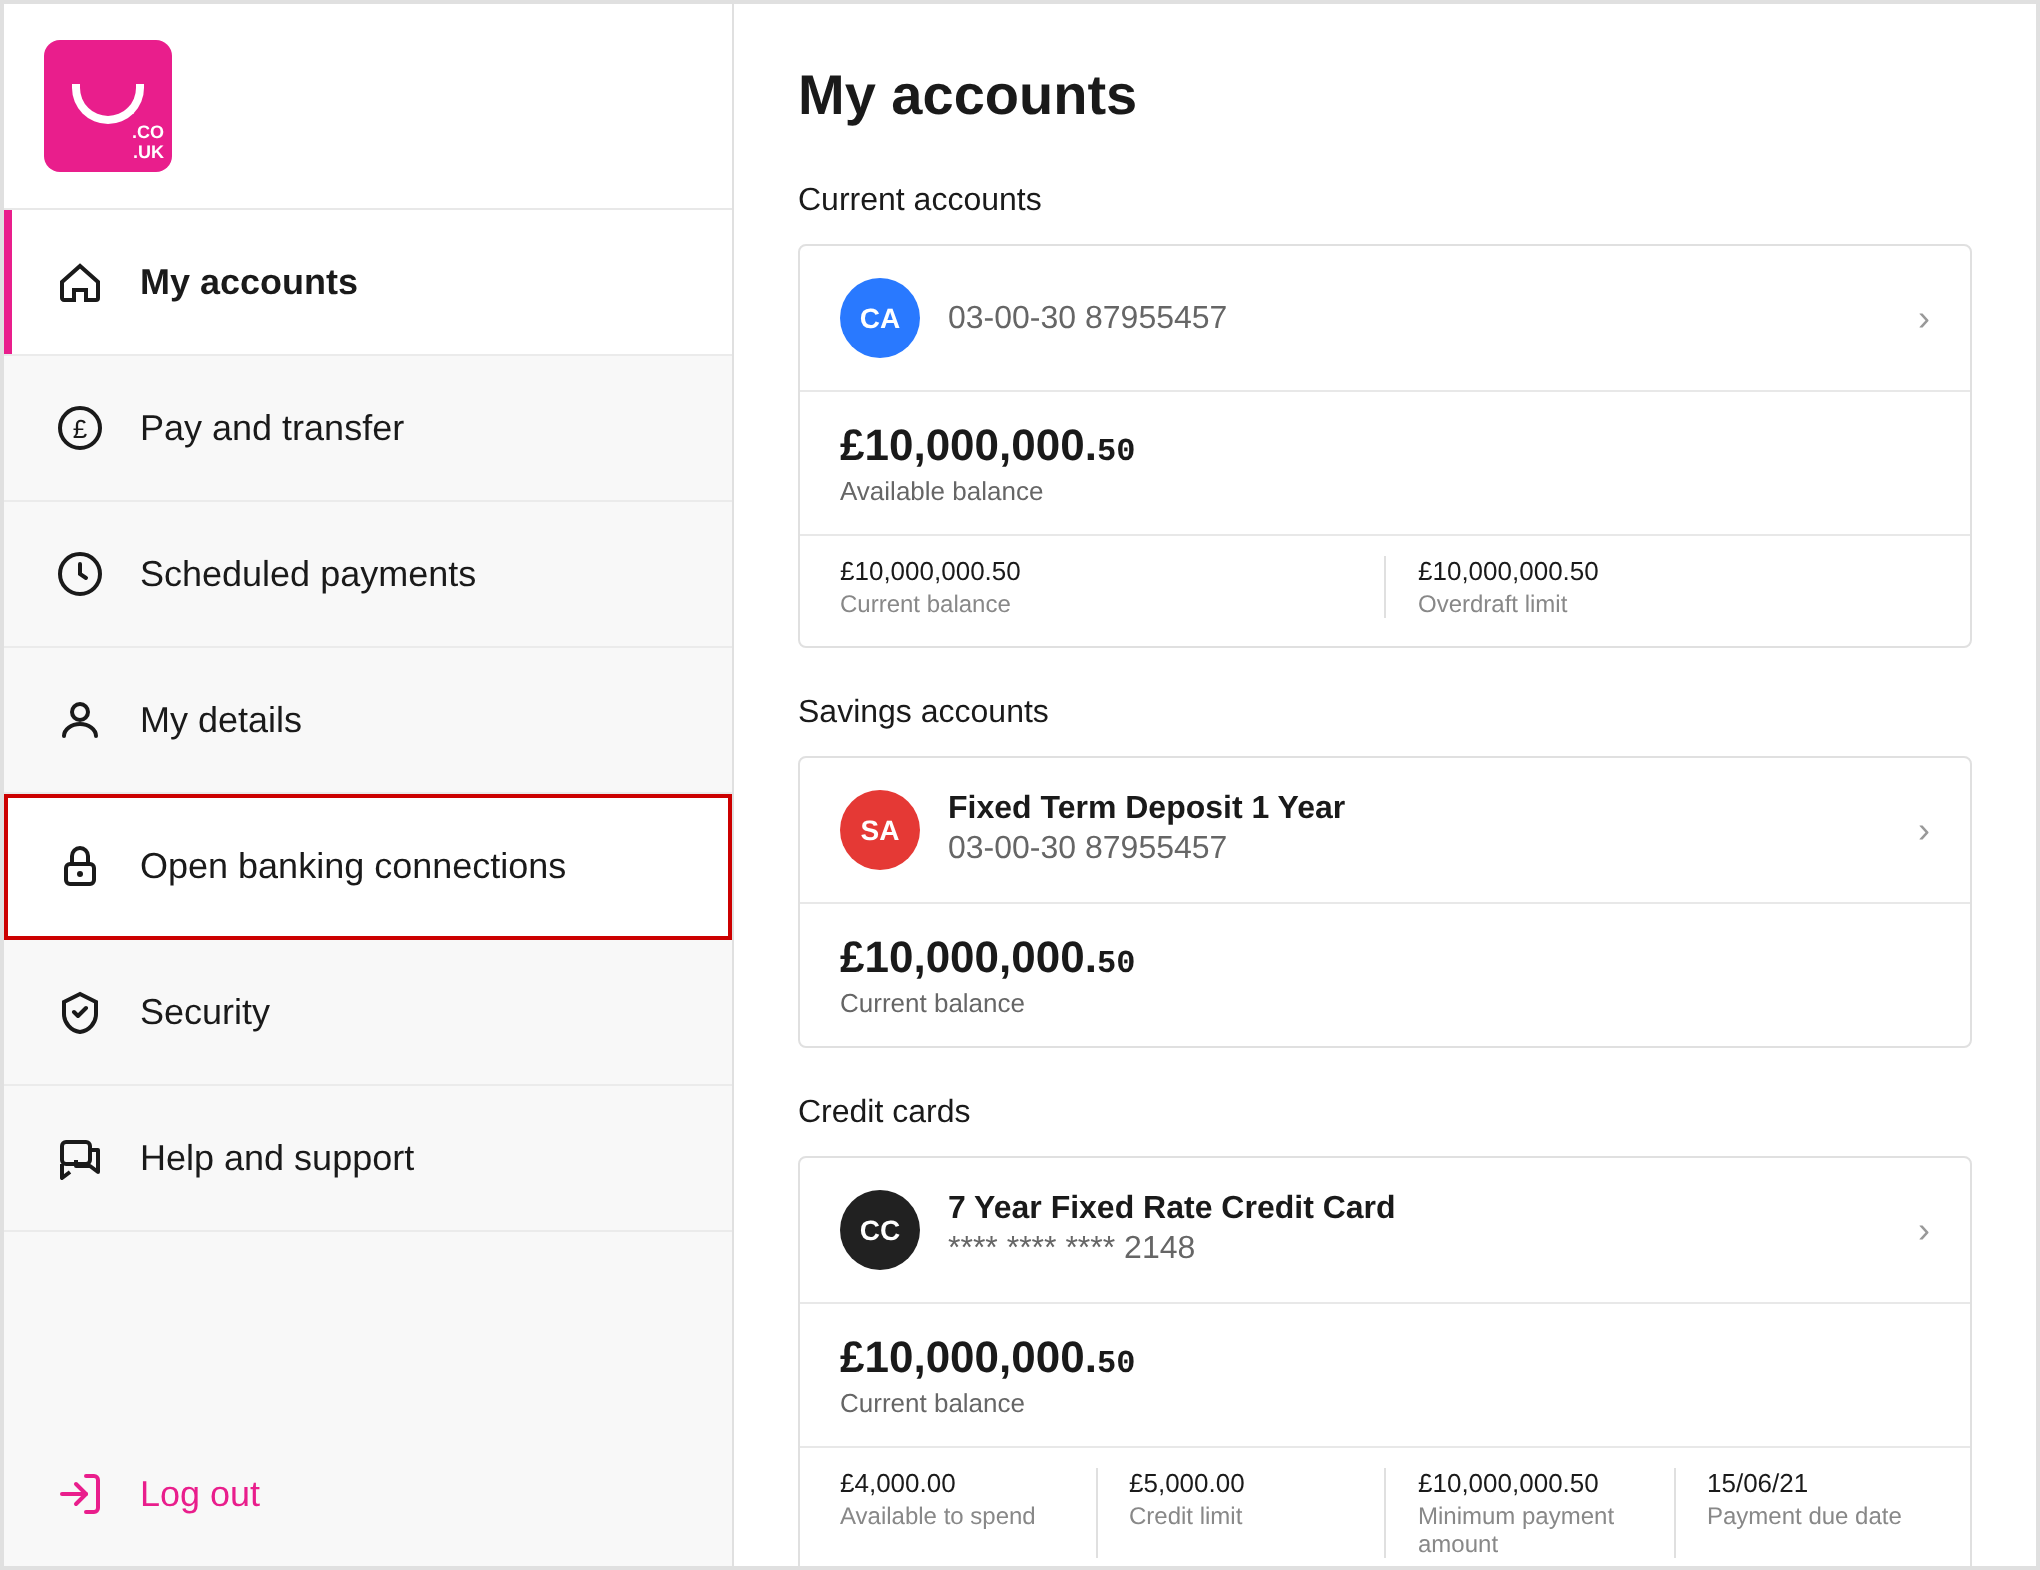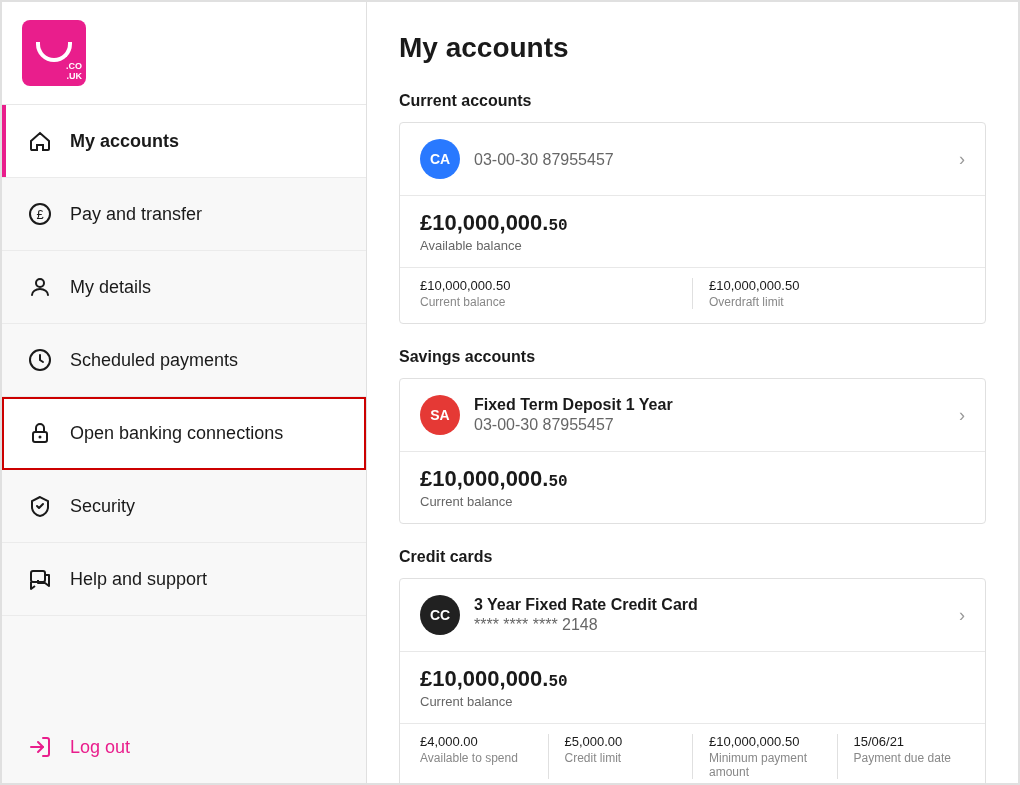--- a/index.html
+++ b/index.html
@@ -138,21 +138,21 @@
 
     .page-title {
       font-size: 28px;
       font-weight: 700;
       color: #1a1a1a;
       margin-bottom: 28px;
     }
 
     .section-title {
       font-size: 16px;
-      font-weight: 700;
+      font-weight: 400;
       color: #1a1a1a;
       margin-bottom: 12px;
     }
 
     .account-card {
       border: 1px solid #e0e0e0;
       border-radius: 4px;
       margin-bottom: 24px;
       background: #fff;
     }
@@ -285,35 +285,35 @@
         <circle cx="12" cy="12" r="10" stroke="#1a1a1a" stroke-width="2"></circle>
         <text x="12" y="17" text-anchor="middle" font-size="13" fill="#1a1a1a" font-family="Arial">£</text>
       </svg>
     </div>
     <span class="nav-label">Pay and transfer</span>
   </div>
 
   <div class="nav-item">
     <div class="nav-icon">
       <svg width="24" height="24" viewBox="0 0 24 24" fill="none">
+        <circle cx="12" cy="12" r="10" stroke="#1a1a1a" stroke-width="2"></circle>
+        <path d="M12 7V12L15 14" stroke="#1a1a1a" stroke-width="2" stroke-linecap="round"></path>
+      </svg>
+    </div>
+    <span class="nav-label">Scheduled payments</span>
+  </div>
+
+  <div class="nav-item">
+    <div class="nav-icon">
+      <svg width="24" height="24" viewBox="0 0 24 24" fill="none">
         <circle cx="12" cy="8" r="4" stroke="#1a1a1a" stroke-width="2"></circle>
         <path d="M4 20C4 16.7 7.6 14 12 14C16.4 14 20 16.7 20 20" stroke="#1a1a1a" stroke-width="2" stroke-linecap="round"></path>
       </svg>
     </div>
     <span class="nav-label">My details</span>
-  </div>
-
-  <div class="nav-item">
-    <div class="nav-icon">
-      <svg width="24" height="24" viewBox="0 0 24 24" fill="none">
-        <circle cx="12" cy="12" r="10" stroke="#1a1a1a" stroke-width="2"></circle>
-        <path d="M12 7V12L15 14" stroke="#1a1a1a" stroke-width="2" stroke-linecap="round"></path>
-      </svg>
-    </div>
-    <span class="nav-label">Scheduled payments</span>
   </div>
 
 
   <div class="nav-item active-outlined">
     <div class="nav-icon">
       <svg width="24" height="24" viewBox="0 0 24 24" fill="none">
         <rect x="5" y="11" width="14" height="10" rx="2" stroke="#1a1a1a" stroke-width="2"></rect>
         <path d="M8 11V7C8 4.8 9.8 3 12 3C14.2 3 16 4.8 16 7V11" stroke="#1a1a1a" stroke-width="2"></path>
         <circle cx="12" cy="16" r="1.5" fill="#1a1a1a"></circle>
       </svg>
@@ -405,21 +405,21 @@
       </div>
     </div>
   </div>
 
   <div>
     <div class="section-title">Credit cards</div>
     <div class="account-card">
       <div class="account-card-header">
         <div class="account-avatar avatar-dark">CC</div>
         <div class="account-info">
-          <div class="account-name">3 Year Fixed Rate Credit Card</div>
+          <div class="account-name">7 Year Fixed Rate Credit Card</div>
           <div class="account-number">**** **** **** 2148</div>
         </div>
         <span class="chevron-right">›</span>
       </div>
       <div class="account-balance-section">
         <div class="balance-amount">
           <span>£10,000,000.</span><span class="pence">50</span>
         </div>
         <div class="balance-label">Current balance</div>
       </div>

